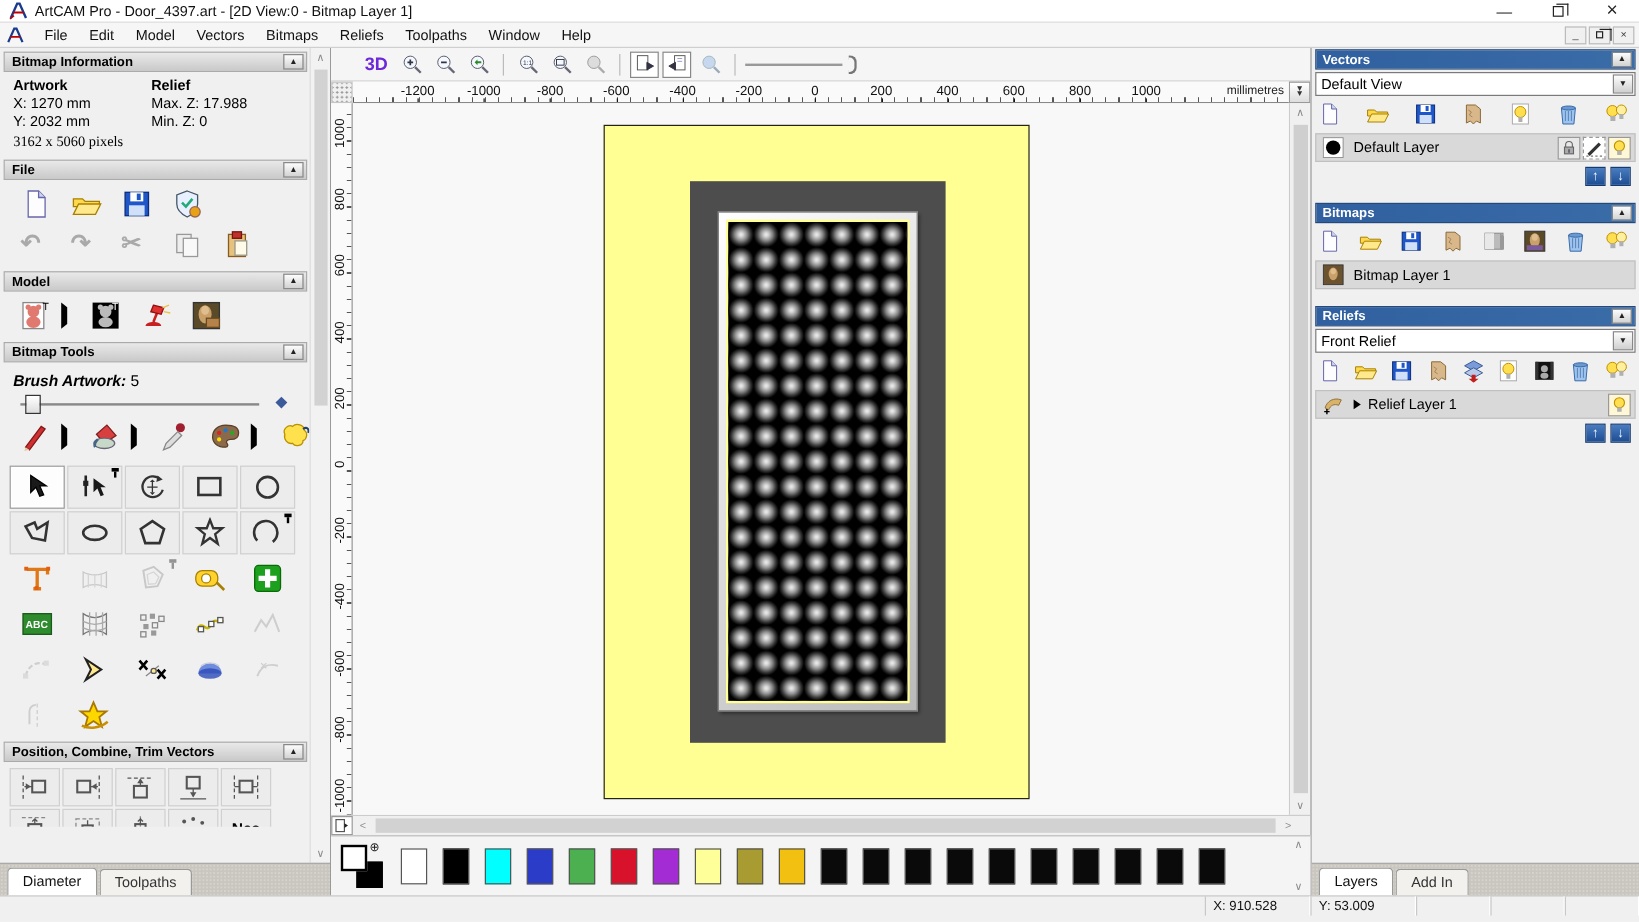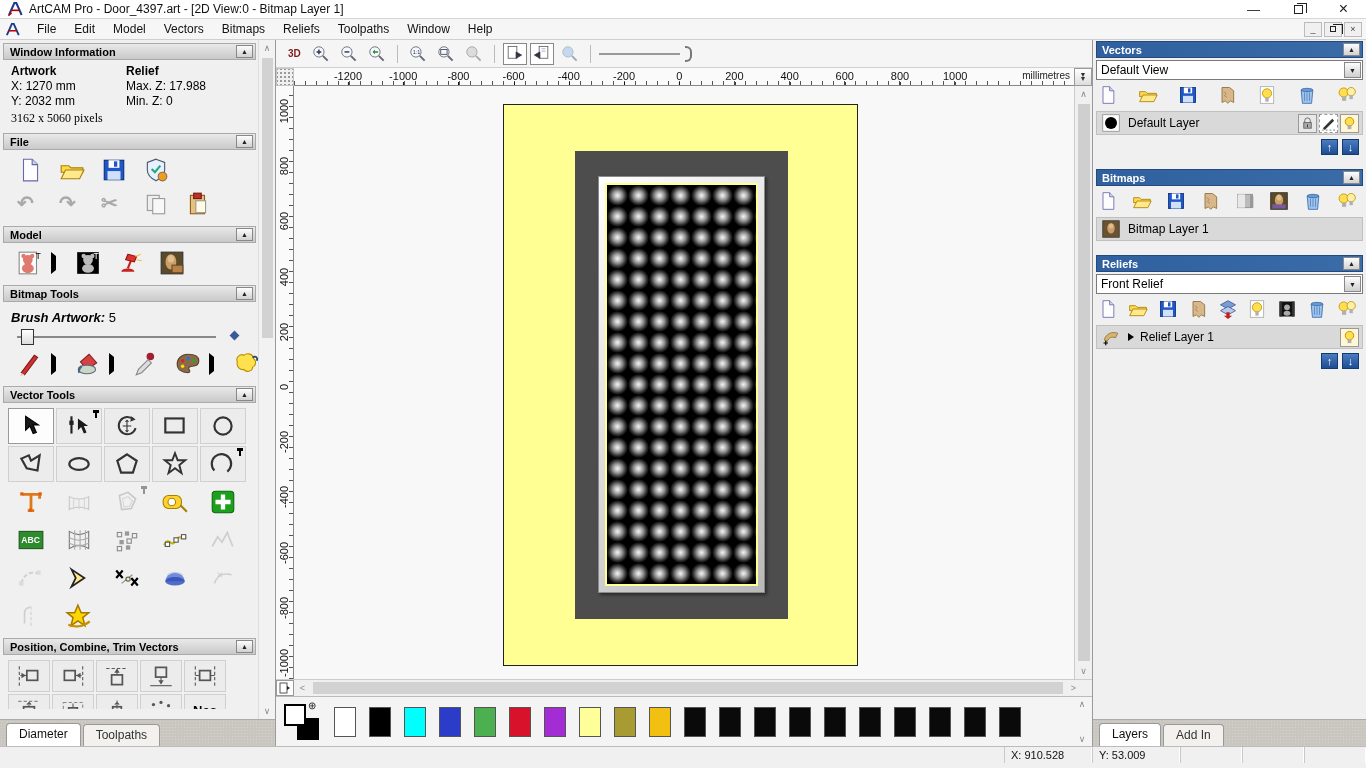--- a/index.html
+++ b/index.html
@@ -92,21 +92,21 @@
   .tab.inactive { background:#f2f1ee; color:#333; }
 
   
   .center { flex:1; display:flex; flex-direction:column; background:#f5f5f5; min-width:0; }
   .canvas-toolbar { height:28px; display:flex; align-items:center; gap:4px; padding-left:8px;
     background:#f5f5f5; border-bottom:1px solid #d0d0d0; }
   .ct-btn { width:24px; height:22px; display:flex; align-items:center; justify-content:center; }
   .ct-btn svg { width:19px; height:19px; }
   .ct-btn.bordered { border:1px solid #888; background:#fff; }
   .ct-sep { width:1px; height:18px; background:#bbb; margin:0 4px; }
-  .view3d-label { font-weight:bold; font-size:10px; color:#7f1d1d; padding:0 4px; }
+  .view3d-label { font-weight:bold; font-size:15px; color:#6d28d9; padding:0 4px;margin-left:16px; }
   .ct-slider { position:relative; width:95px; height:20px; }
   .ct-slider .line { position:absolute; left:0; right:14px; top:9px; height:2px; background:#999; }
   .ct-slider .handle { position:absolute; right:2px; top:2px; width:7px; height:16px;
     border:2px solid #777; border-left:none; border-radius:0 6px 6px 0; }
 
   .ruler-row { height:18px; display:flex; }
   .ruler-corner { width:18px; height:18px; background:#f0f0f0; border:1px solid #c5c5c5;
     background-image:radial-gradient(#999 0.8px, transparent 1px); background-size:4px 4px;
     background-position:2px 2px; }
   .hruler { flex:1; position:relative; background:#fafafa; border-bottom:1px solid #888;
@@ -247,21 +247,21 @@
   </div>
 </div>
 
 <div class="main">
 
   <div class="left-panel">
     <div class="lp-body">
       <div class="lp-content">
 
         <div class="section-hdr">
-          <span class="hdr-label">Window Information</span>
+          <span class="hdr-label">Bitmap Information</span>
           <span class="collapse-btn">▲</span>
         </div>
         <div class="proj-info">
           <div class="proj-col">
             <b>Artwork</b><br>
             <span>X: 1270 mm</span><br>
             <span>Y: 2032 mm</span>
           </div>
           <div class="proj-col">
             <b>Relief</b><br>
@@ -413,24 +413,20 @@
             </span>
             <span class=""><span class="flyout"></span></span>
             <span class="tbi">
               <svg viewBox="0 0 24 24">
                 <path d="M4 10c-2-4 3-8 6-6 3-3 9-1 9 3 3 2 2 7-1 8 0 4-6 5-8 2-4 1-7-3-6-7z" fill="#ffe14d" stroke="#b89000"></path>
                 <path d="M18 6c3-2 5 0 4 3" stroke="#246" fill="none" stroke-width="1.6"></path>
               </svg>
             </span>
           </div>
 
-        <div class="section-hdr">
-          <span class="hdr-label">Vector Tools</span>
-          <span class="collapse-btn">▲</span>
-        </div>
         <div class="tools-grid">
             <div class="tool-btn active">
               <svg viewBox="0 0 26 22">
                 <path d="M8 2v13l4-4 3 7 3-1-3-7h5z" fill="#1a1a1a" stroke="#000"></path>
               </svg>
             </div>
             <div class="tool-btn">
               <svg viewBox="0 0 26 22">
                 <path d="M6 2v16" stroke="#222" stroke-width="2"></path>
                 <rect x="4" y="6" width="4" height="4" fill="#222"></rect>

